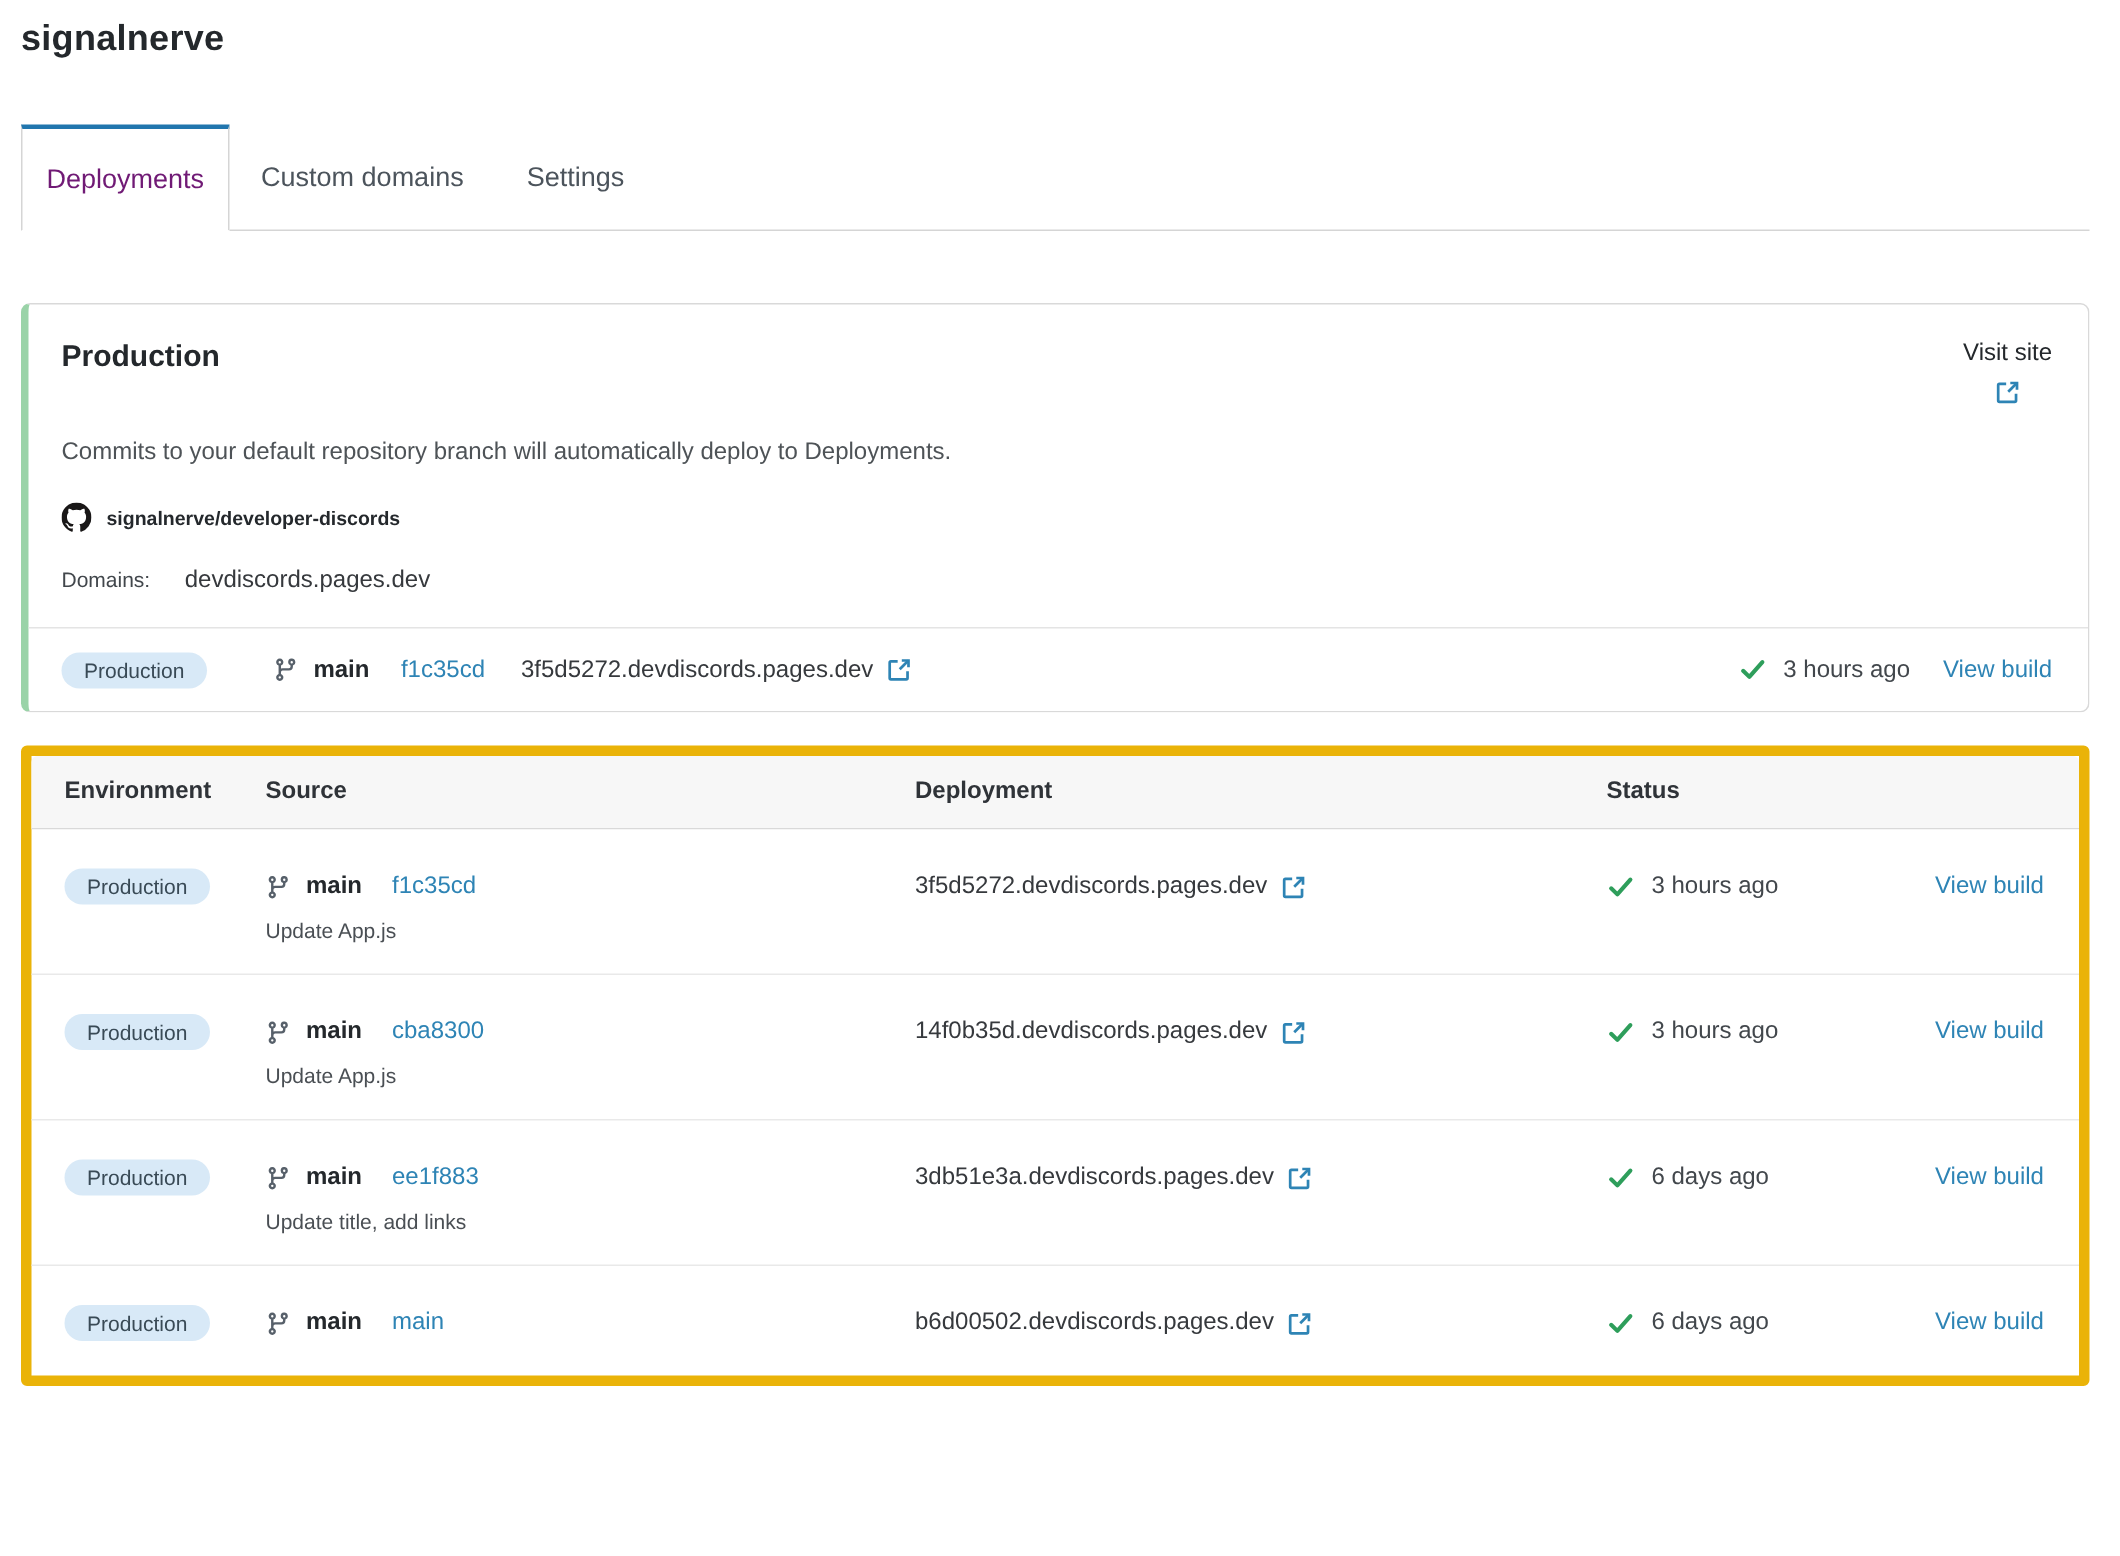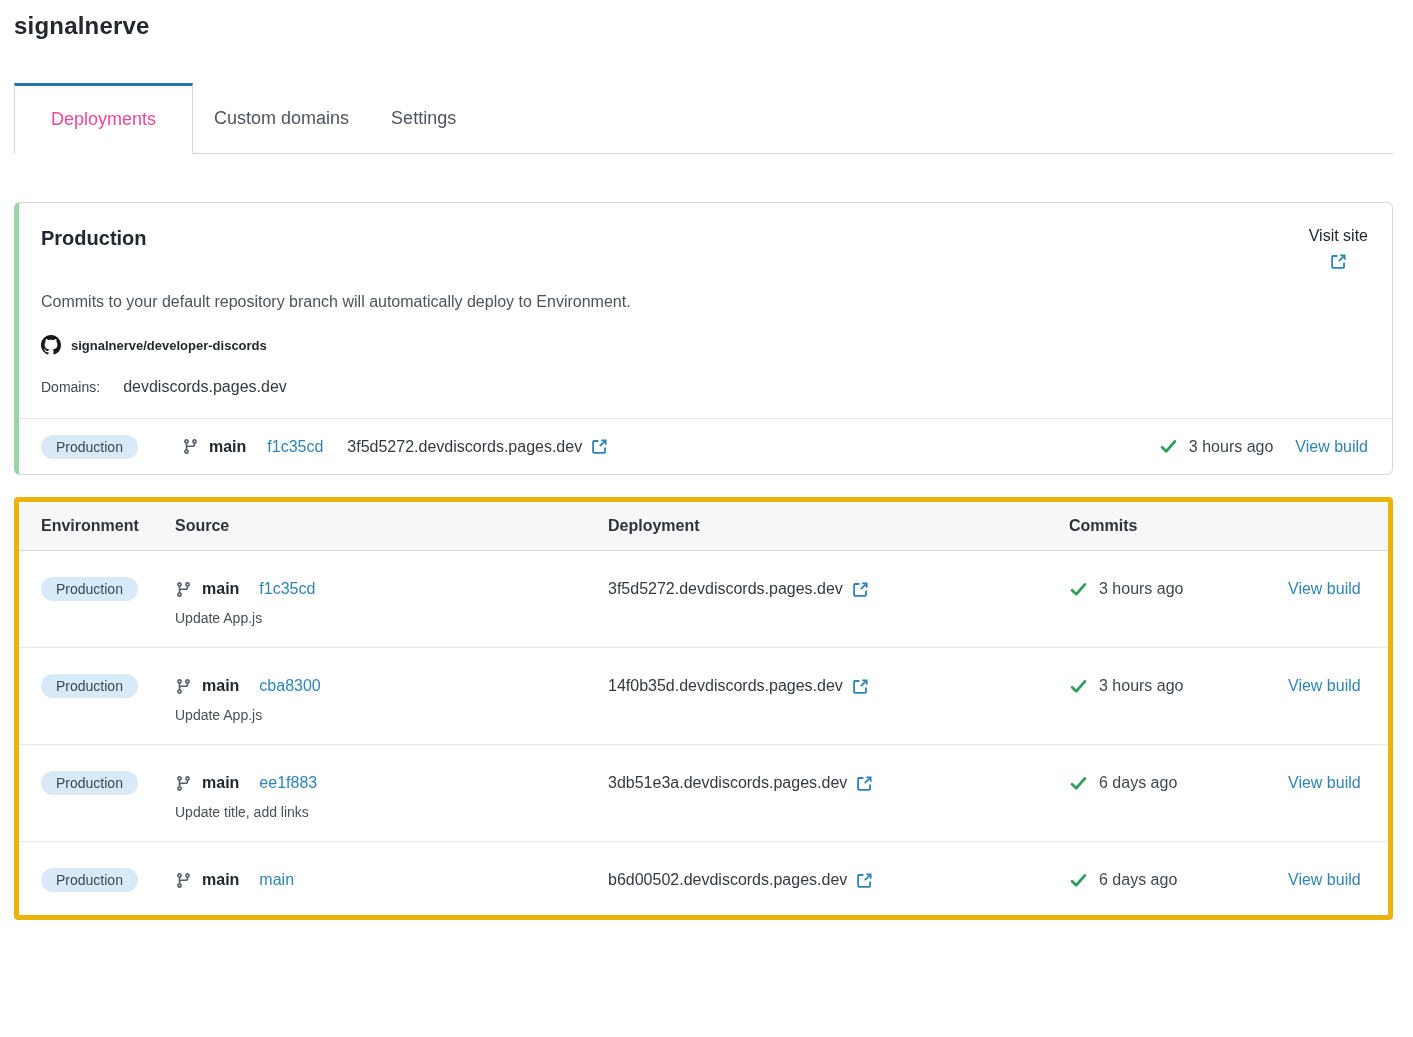--- a/index.html
+++ b/index.html
@@ -11,23 +11,23 @@
   }
   .page { padding:12px 20px 0 14px; }
 
   
   .page-title { font-size:24px; font-weight:700; color:#24282c; letter-spacing:.2px; }
 
   
   .tabbar { display:flex; align-items:stretch; margin-top:43px; border-bottom:1px solid #d5d5d5; height:71px; }
   .tab { display:flex; align-items:center; font-size:18px; color:#4c545c; cursor:pointer; padding:0 21px; }
   .tab.active {
-    background:#fff; color:#ec4899;
+    background:#fff; color:#701a75;
     border:1px solid #d5d5d5; border-top:3px solid #2176ae; border-bottom:1px solid #fff;
-    margin-bottom:-1px; padding:0 36px;
+    margin-bottom:-1px; padding:0 16px;
   }
 
   
   .prod-card {
     margin-top:48px; border:1px solid #d9d9d9; border-left:5px solid #9ad3a8;
     border-radius:6px; background:#fff;
   }
   .prod-main { padding:24px 24px 22px 22px; }
   .prod-head { display:flex; justify-content:space-between; align-items:flex-start; }
   .prod-title { font-size:20px; font-weight:700; color:#24282c; }
@@ -57,21 +57,21 @@
 
   .prod-deploy-row .branch-icon { margin-left:44px; }
   .prod-deploy-row .branch-name { margin-left:10px; }
   .prod-deploy-row .commit-link { margin-left:21px; }
   .prod-deploy-row .url-text { margin-left:24px; }
   .prod-deploy-row .ext-icon { margin-left:9px; }
   .prod-deploy-row .view-build { margin-left:22px; }
 
   
   .section-title { margin-top:91px; font-size:19px; font-weight:700; color:#24282c; }
-  .deploy-table { margin-top:22px; border:5px solid #eab308; border-radius:4px; background:#fff; }
+  .deploy-table { margin-top:22px; border:7px solid #eab308; border-radius:4px; background:#fff; }
   .tgrid { display:grid; grid-template-columns:134px 433px 461px 219px 1fr; padding:0 22px; }
   .thead { background:#f7f7f7; height:49px; align-items:center; border-bottom:1px solid #d9d9d9; border-radius:4px 4px 0 0; }
   .th { font-size:16px; font-weight:700; color:#2f3338; }
   .trow { padding-top:24px; padding-bottom:21px; border-top:1px solid #e9e9e9; }
   .trow:first-of-type { border-top:none; }
   .cell-line { display:flex; align-items:center; height:28px; }
   .src-cell .branch-name { margin-left:10px; }
   .src-cell .commit-link { margin-left:20px; }
   .commit-msg { font-size:14px; color:#4a4f54; margin-top:7px; }
   .commit-msg:empty { display:none; }
@@ -116,21 +116,21 @@
         <div class="prod-title">Production</div>
         <div class="visit-site">
           <span>Visit site</span>
           <span class="ext-icon">
             <svg width="17" height="17" viewBox="0 0 16 16">
                 <use href="#i-ext"></use>
               </svg>
           </span>
         </div>
       </div>
-      <div class="prod-desc">Commits to your default repository branch will automatically deploy to Environment.</div>
+      <div class="prod-desc">Commits to your default repository branch will automatically deploy to Deployments.</div>
       <div class="repo-row">
         <span style="display:inline-flex">
           <svg width="20" height="20" viewBox="0 0 16 16">
               <use href="#i-github"></use>
             </svg>
         </span>
         <span>signalnerve/developer-discords</span>
       </div>
       <div class="domains-row">
         <span class="domains-label">Domains:</span>
@@ -163,21 +163,21 @@
       </div>
     </div>
   </div>
 
 
   <div class="deploy-table">
     <div class="tgrid thead">
       <div class="th">Environment</div>
       <div class="th">Source</div>
       <div class="th">Deployment</div>
-      <div class="th">Commits</div>
+      <div class="th">Status</div>
       <div class="th"></div>
     </div>
     <div id="rows-host">
   <div class="tgrid trow">
     <div class="cell-line">
       <span class="badge">Production</span>
     </div>
     <div class="src-cell">
       <div class="cell-line">
         <span class="branch-icon">

